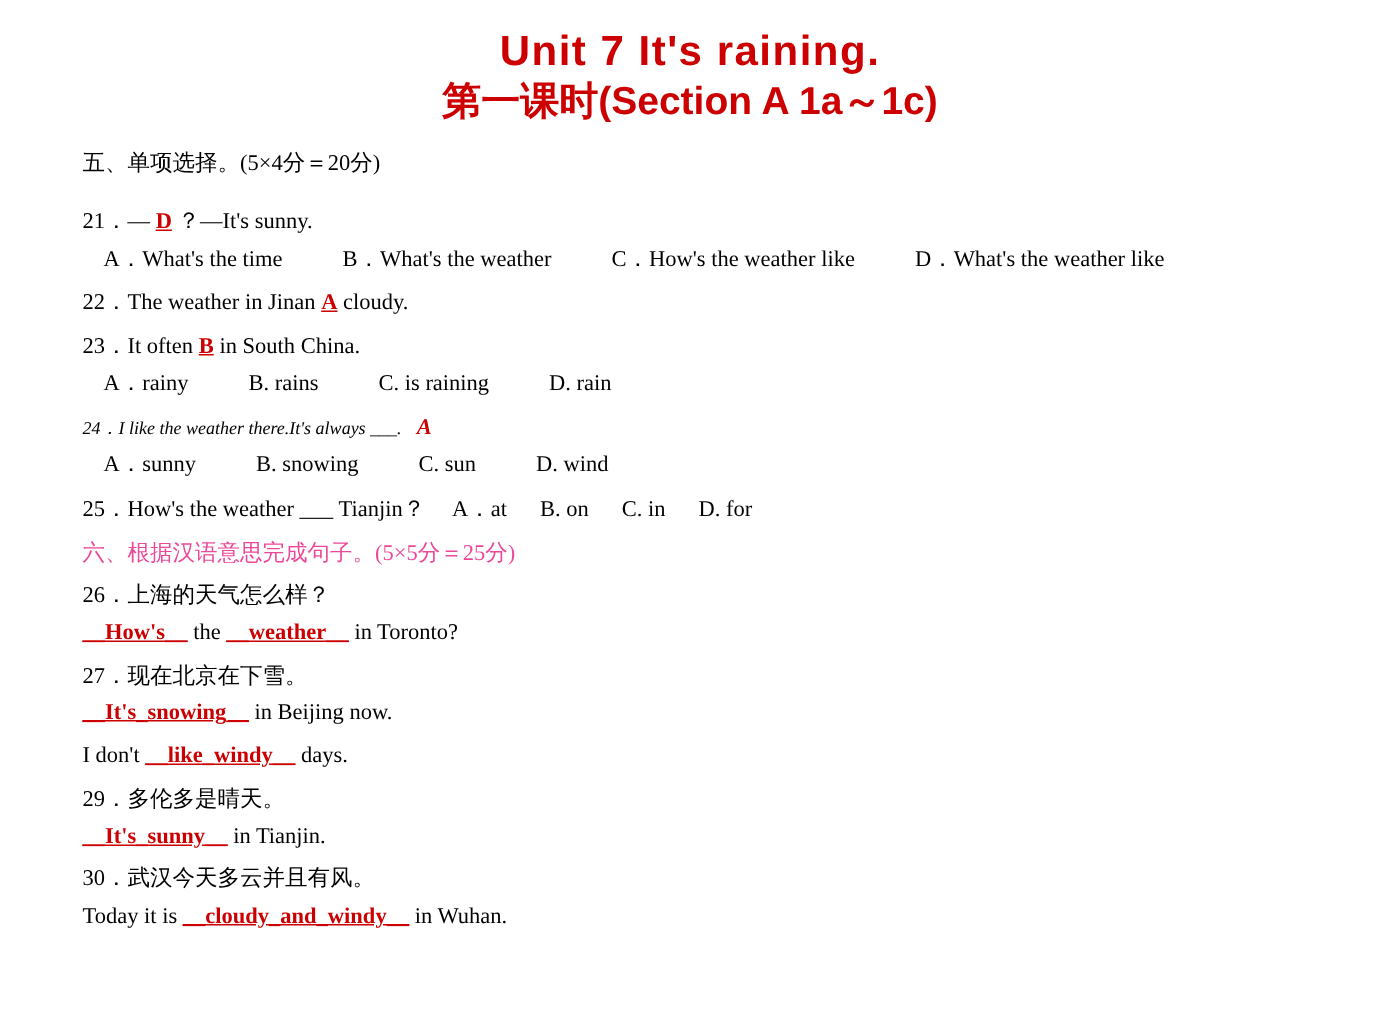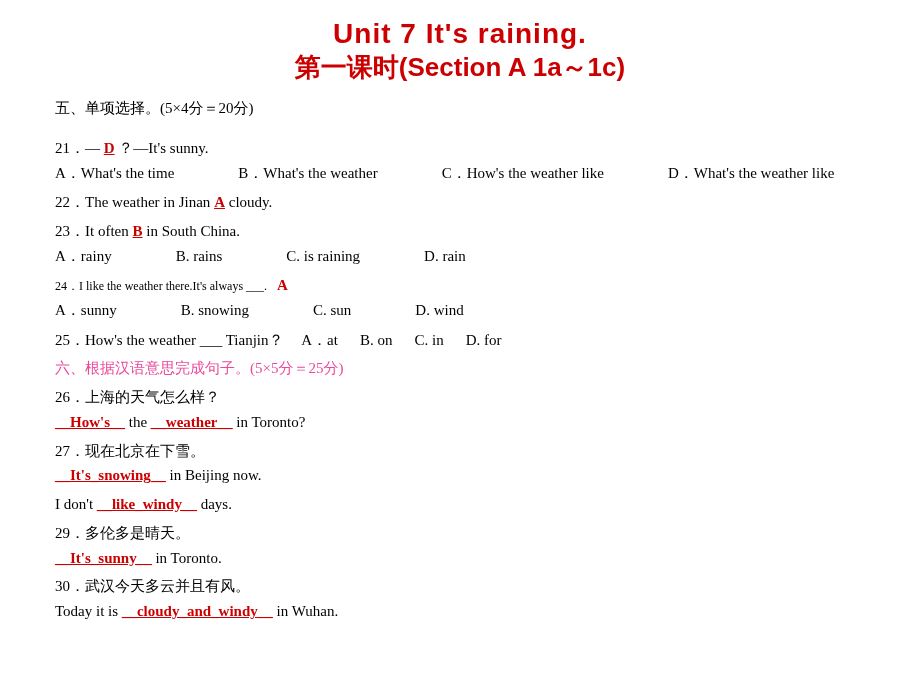--- a/index.html
+++ b/index.html
@@ -52,23 +52,24 @@
     }
     .answer-letter {
       color: #cc0000;
       font-weight: bold;
       text-decoration: underline;
       font-size: 15px;
     }
     .q-options {
       display: flex;
       flex-wrap: wrap;
-      gap: 0 64px;
+      gap: 0 40px;
       font-size: 15px;
       line-height: 1.7;
+      margin-left: 14px;
     }
     .q-options-narrow {
       display: flex;
       flex-wrap: wrap;
       gap: 12px 22px;
       font-size: 15px;
       line-height: 1.7;
       margin-left: 14px;
       text-align: center;
     }
@@ -124,21 +125,21 @@
     <span>23．It often <span class="answer-letter">B</span> in South China.</span>
     <div class="q-options">
       <span>A．rainy</span>
       <span>B.  rains</span>
       <span>C.  is raining</span>
       <span>D.   rain</span>
     </div>
   </div>
 
   <div class="question-block">
-    <div style="display:flex; align-items:baseline; flex-wrap:wrap; gap:0 6px;">
+    <div style="display:flex; align-items:baseline; flex-wrap:wrap; gap:0 6px;font-style:italic;">
       <span class="q24-note">24．I like the weather there.It's always ___.</span>
       <span class="answer-a-right">A</span>
     </div>
     <div class="q-options">
       <span>A．sunny</span>
       <span>B.  snowing</span>
       <span>C.  sun</span>
       <span>D.  wind</span>
     </div>
   </div>
@@ -178,21 +179,21 @@
       <span>I don't </span>
       <span class="fill-blank-red">__like_windy__</span>
       <span> days.</span>
     </div>
   </div>
 
   <div class="question-block">
     <div>29．多伦多是晴天。</div>
     <div>
       <span class="fill-blank-red">__It's_sunny__</span>
-      <span> in Toronto.</span>
+      <span> in Tianjin.</span>
     </div>
   </div>
 
   <div class="question-block">
     <div>30．武汉今天多云并且有风。</div>
     <div>
       <span>Today it is </span>
       <span class="fill-blank-red">__cloudy_and_windy__</span>
       <span> in Wuhan.</span>
     </div>

